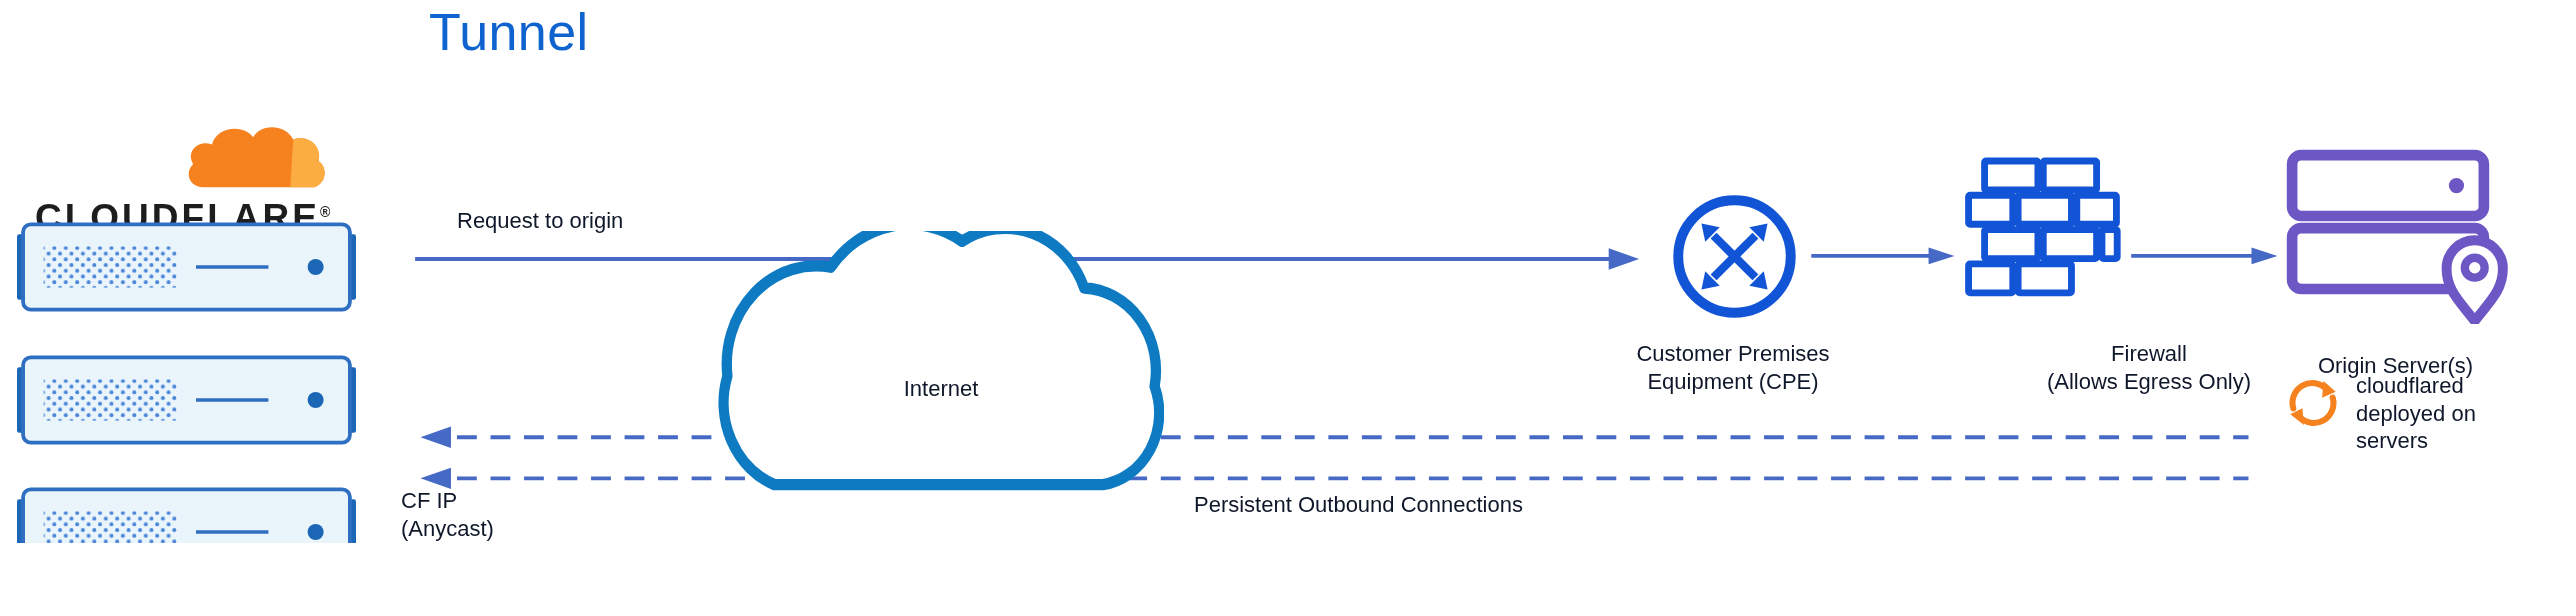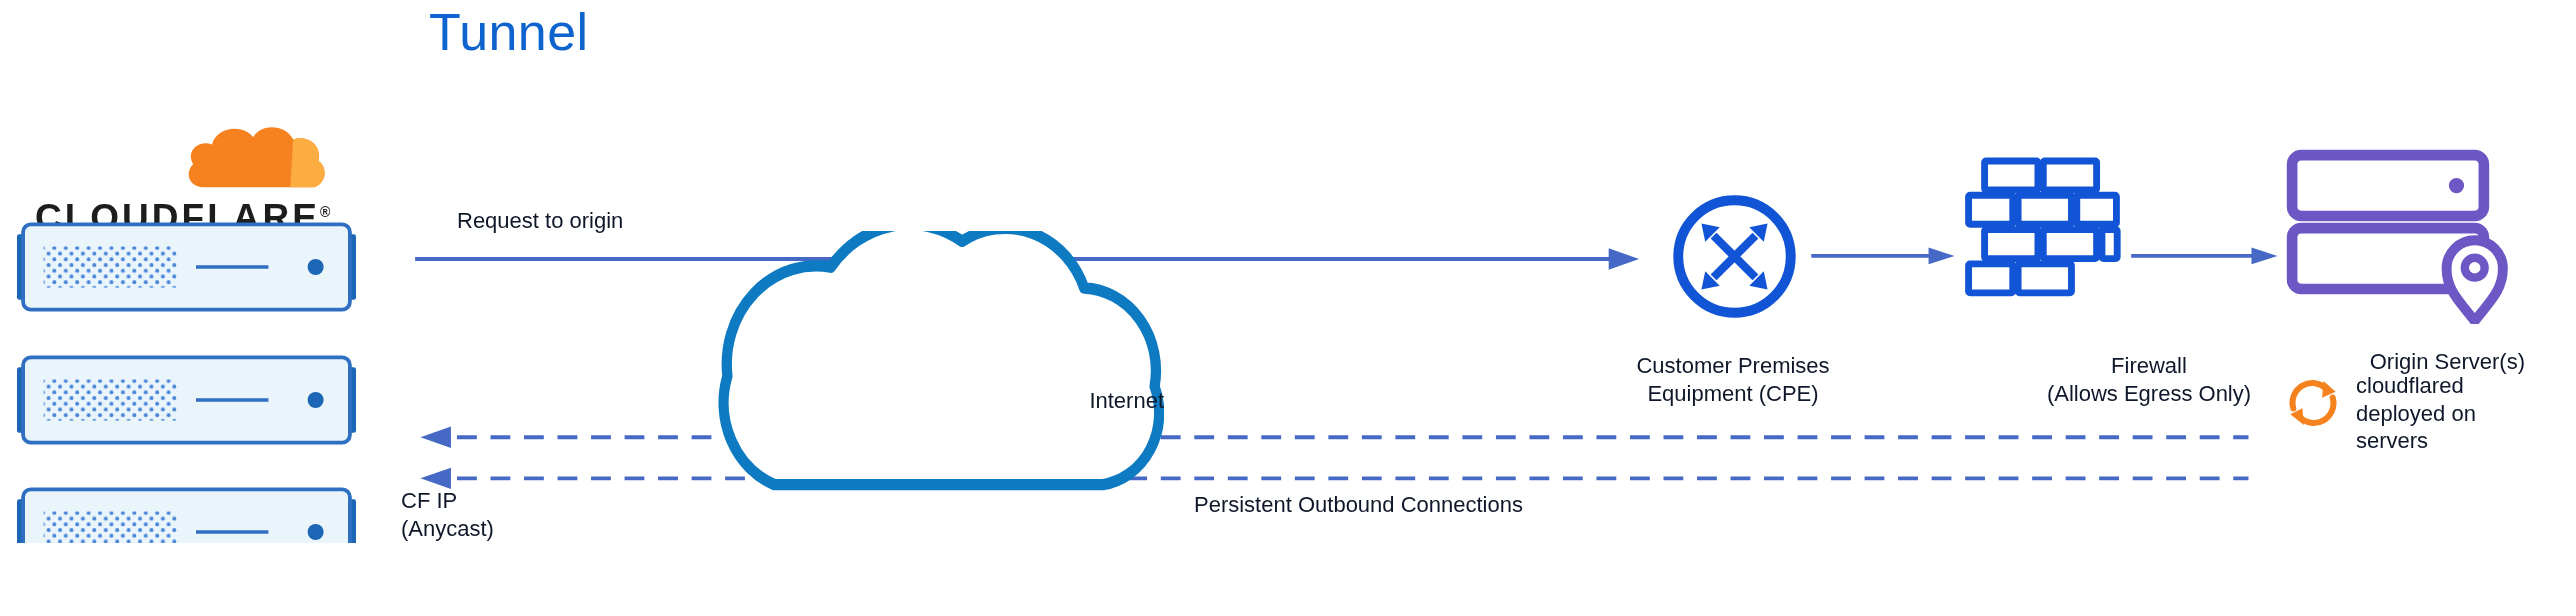--- a/index.html
+++ b/index.html
@@ -5,21 +5,21 @@
   html,body { margin:0; padding:0; background:#ffffff; }
   .stage {
     position:relative; width:2576px; height:543px; background:#ffffff;
     font-family:"Liberation Sans", sans-serif; overflow:hidden;
   }
   .abs { position:absolute; }
   .lbl {
     position:absolute; color:#0f172a; font-size:22px; line-height:1.25;
     white-space:pre-line;
   }
-  .center { text-align:center;margin-top:12px; }
+  .center { text-align:center; }
   .title {
     position:absolute; left:429px; top:1.5px; color:#0e63cf;
     font-size:52px; font-weight:500; letter-spacing:0.4px;
   }
   .brand {
     position:absolute; left:35px; top:187px; color:#1d1d1d;
     font-size:37px; font-weight:800; letter-spacing:3px; line-height:1;
     white-space:nowrap;
     margin-top:12px;
   }
@@ -135,32 +135,32 @@
     <g stroke="#f6821f" stroke-width="8" fill="none" stroke-linecap="round">
       <path d="M 16 44 A 26 26 0 0 1 60 19"></path>
       <path d="M 68 30 A 26 26 0 0 1 24 55"></path>
     </g>
     <polygon points="72,22 56,8 54,30" fill="#f6821f"></polygon>
     <polygon points="12,52 28,44 30,66" fill="#f6821f"></polygon>
   </svg>
 
   <div class="lbl" style="left:457px; top:207px;">Request to origin</div>
 
-  <div class="lbl center" style="left:718px; top:375px; width:446px;text-align:right;">Internet</div>
+  <div class="lbl center" style="left:718px; top:375px; width:446px;">Internet</div>
 
   <div class="lbl" style="left:401px; top:487px;">CF IP
 (Anycast)</div>
 
   <div class="lbl center" style="left:1550px; top:340px; width:366px;">Customer Premises
 Equipment (CPE)</div>
 
   <div class="lbl center" style="left:1966px; top:340px; width:366px;">Firewall
 (Allows Egress Only)</div>
 
-  <div class="lbl center" style="left:2266px; top:336px; width:259px;text-align:right;">Origin Server(s)</div>
+  <div class="lbl center" style="left:2266px; top:352px; width:259px;">Origin Server(s)</div>
 
   <div class="lbl" style="left:2356px; top:372px;">cloudflared
 deployed on
 servers</div>
 
   <div class="lbl" style="left:1194px; top:491px;">Persistent Outbound Connections</div>
 
 </div>
 
 

